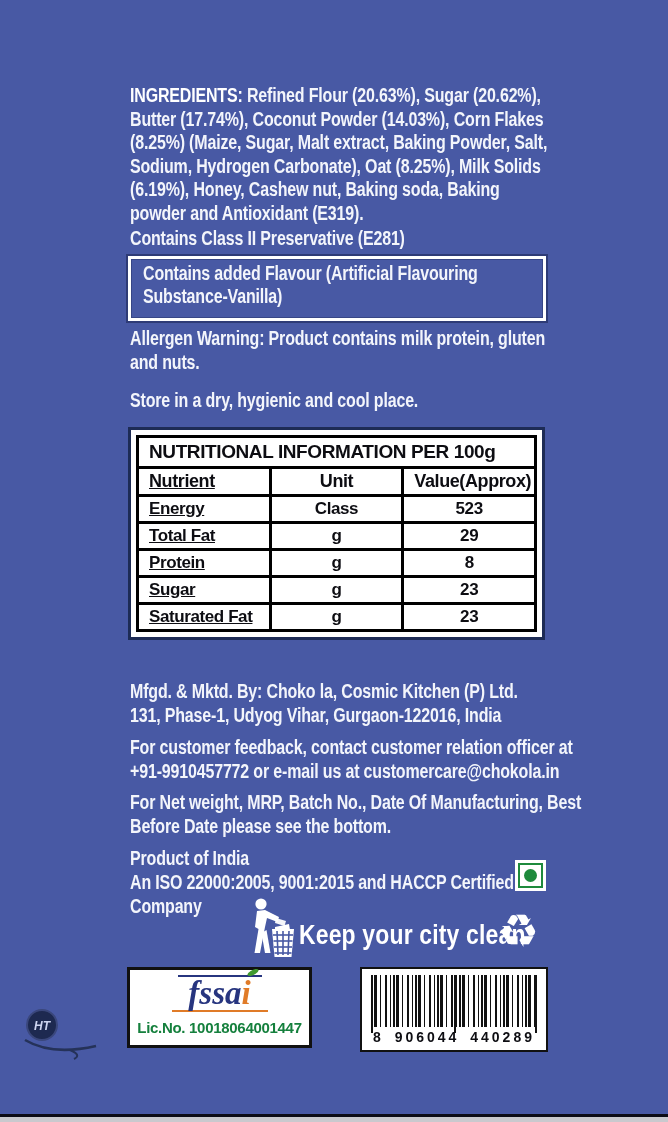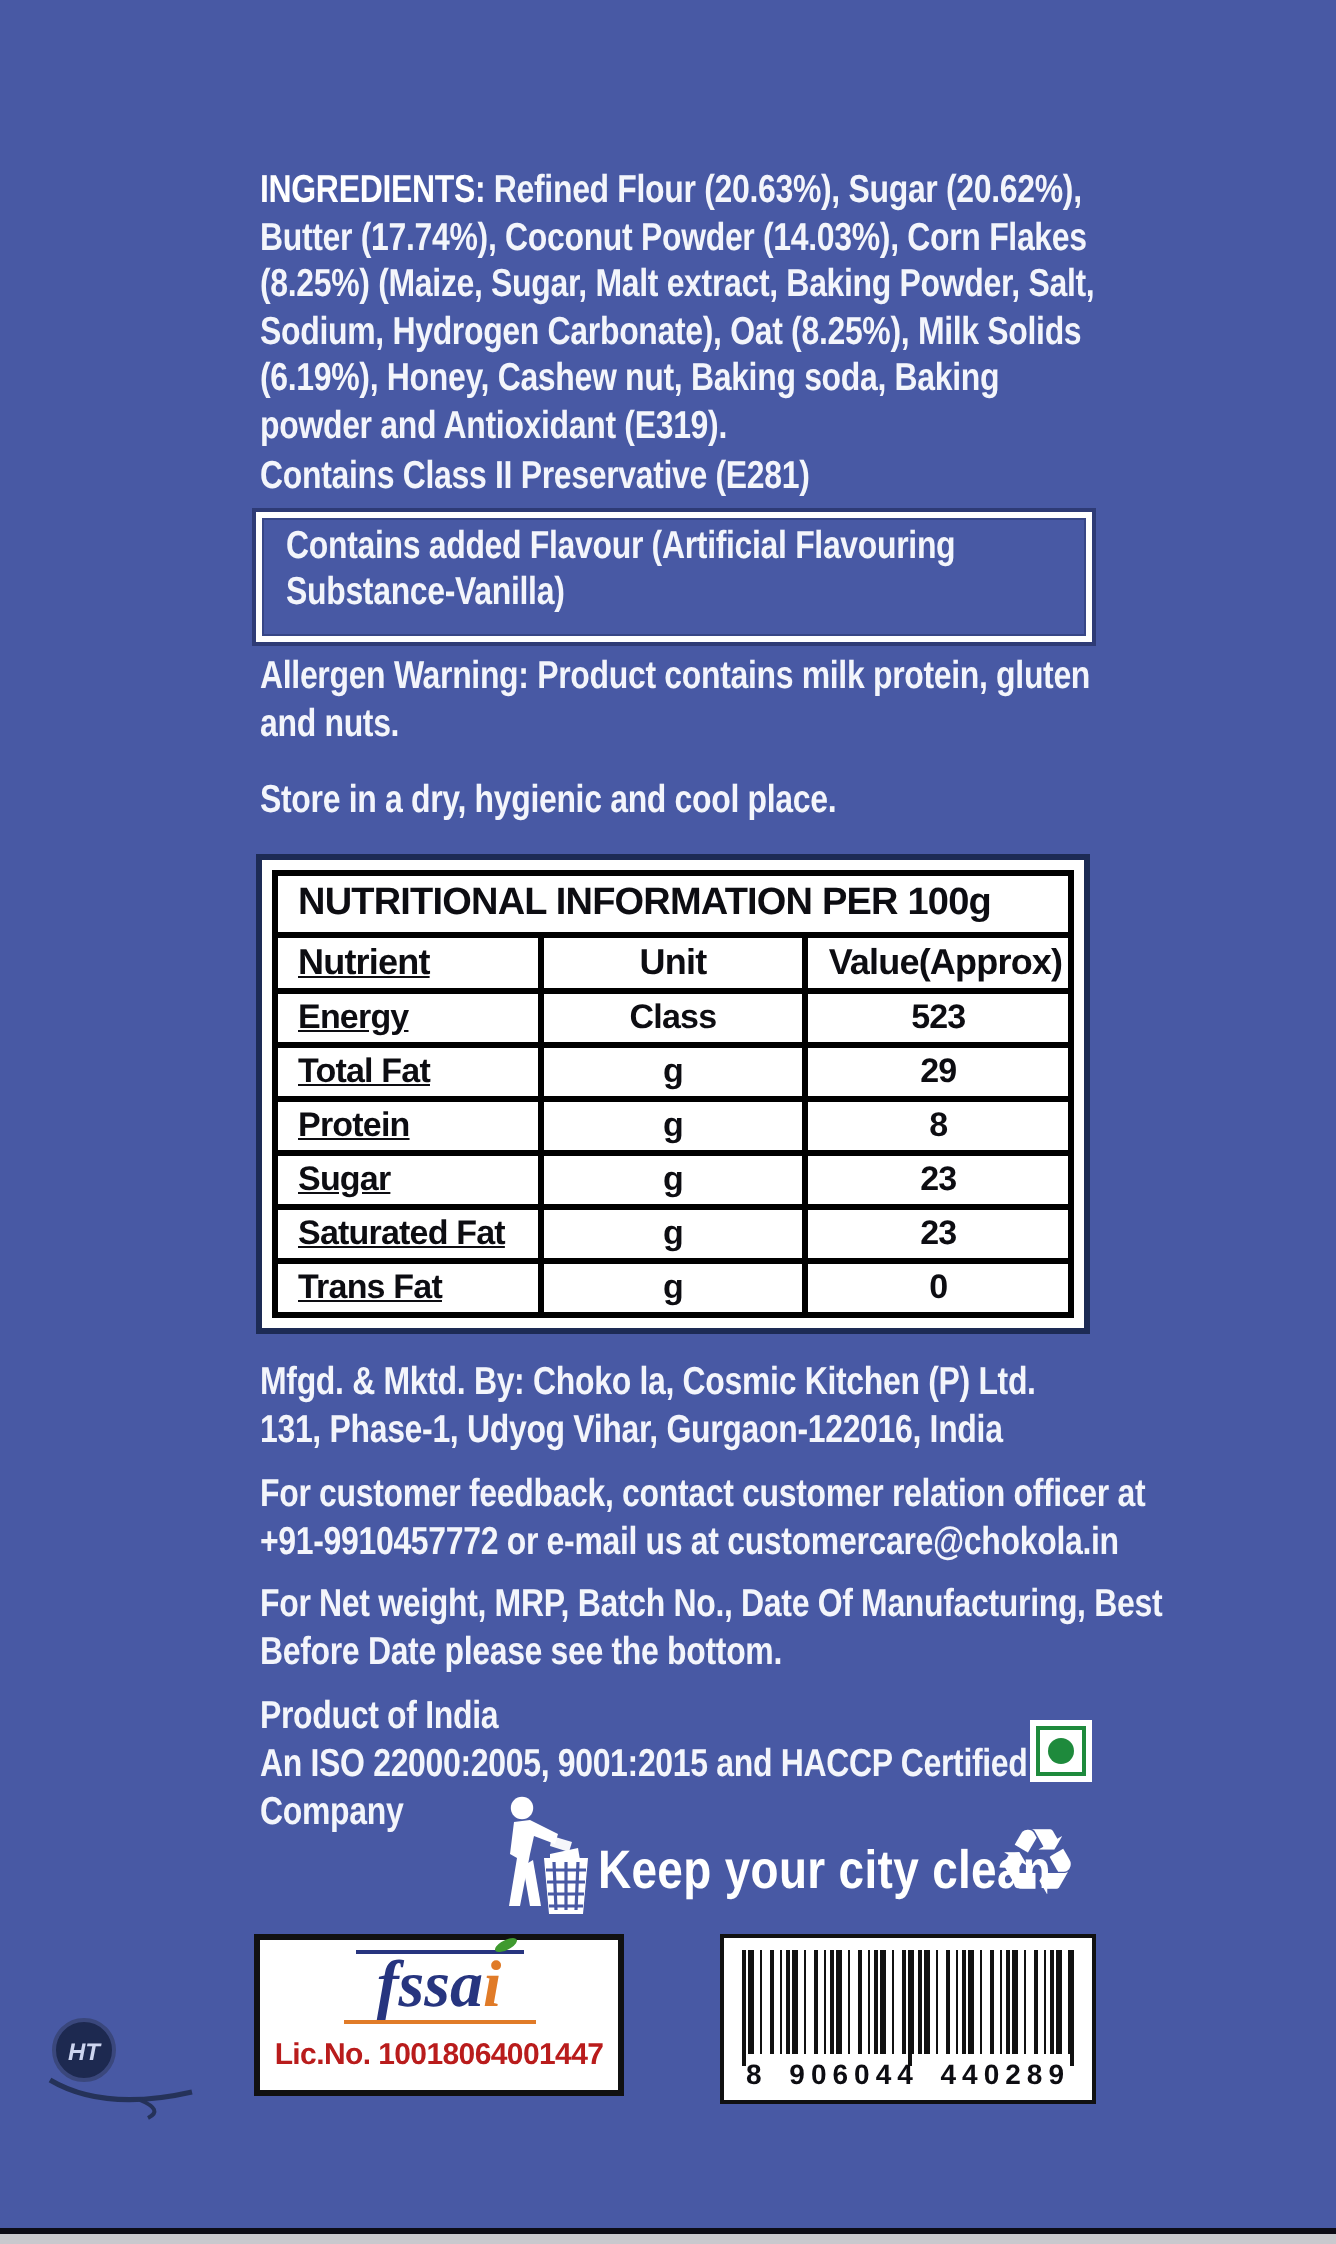--- a/index.html
+++ b/index.html
@@ -55,21 +55,21 @@
   .fssai-box{position:absolute;left:127px;top:967px;width:185px;height:81px;background:#fff;
     border:3px solid #111;box-sizing:border-box;text-align:center;color:#0d0d12;}
   .fssai-logo{display:inline-block;margin-top:5px;position:relative;line-height:1;}
   .fssai-rule-top{height:2px;width:84px;background:#27357f;margin:0 auto 1px auto;}
   .fssai-word{font-family:"Liberation Serif",serif;font-style:italic;font-weight:bold;
     font-size:33px;color:#27357f;line-height:0.95;}
   .fssai-i{color:#e07b28;position:relative;}
   .fssai-leaf{position:absolute;top:-5px;right:-8px;width:12px;height:5px;background:#3f9a2f;
     border-radius:60% 90% 60% 90%;transform:rotate(-32deg);}
   .fssai-rule-bottom{height:2px;width:96px;background:#e07b28;margin:1px auto 0 auto;}
-  .fssai-lic{font-size:15px;font-weight:bold;letter-spacing:-0.3px;margin-top:7px;color:#b91c1c;}
+  .fssai-lic{font-size:15px;font-weight:bold;letter-spacing:-0.3px;margin-top:7px;color:#15803d;}
   
   .barcode-box{position:absolute;left:360px;top:967px;width:188px;height:85px;background:#fff;
     border:2px solid #111;box-sizing:border-box;padding:6px 9px 3px 9px;}
   .barcode-bars{position:relative;height:52px;
     background:repeating-linear-gradient(90deg,
       #111 0 2px,#fff 2px 3px,#111 3px 6px,#fff 6px 9px,#111 9px 10px,#fff 10px 14px,
       #111 14px 16px,#fff 16px 19px,#111 19px 20px,#fff 20px 22px);}
   .guard{position:absolute;top:0;width:2px;height:58px;background:#111;}
   .guard.g-left{left:0;}
   .guard.g-mid{left:50%;}
@@ -134,25 +134,20 @@
         </tr>
         <tr>
           <td class="c-nutrient">Sugar</td>
           <td class="c-unit">g</td>
           <td class="c-value">23</td>
         </tr>
         <tr>
           <td class="c-nutrient">Saturated Fat</td>
           <td class="c-unit">g</td>
           <td class="c-value">23</td>
-        </tr>
-        <tr>
-          <td class="c-nutrient">Trans Fat</td>
-          <td class="c-unit">g</td>
-          <td class="c-value">0</td>
         </tr>
       </tbody>
     </table>
   </div>
 
   <div class="block cond lineblock" style="top:679px;">
     <div>Mfgd. &amp; Mktd. By: Choko la, Cosmic Kitchen (P) Ltd.</div>
     <div>131, Phase-1, Udyog Vihar, Gurgaon-122016, India</div>
   </div>
 

